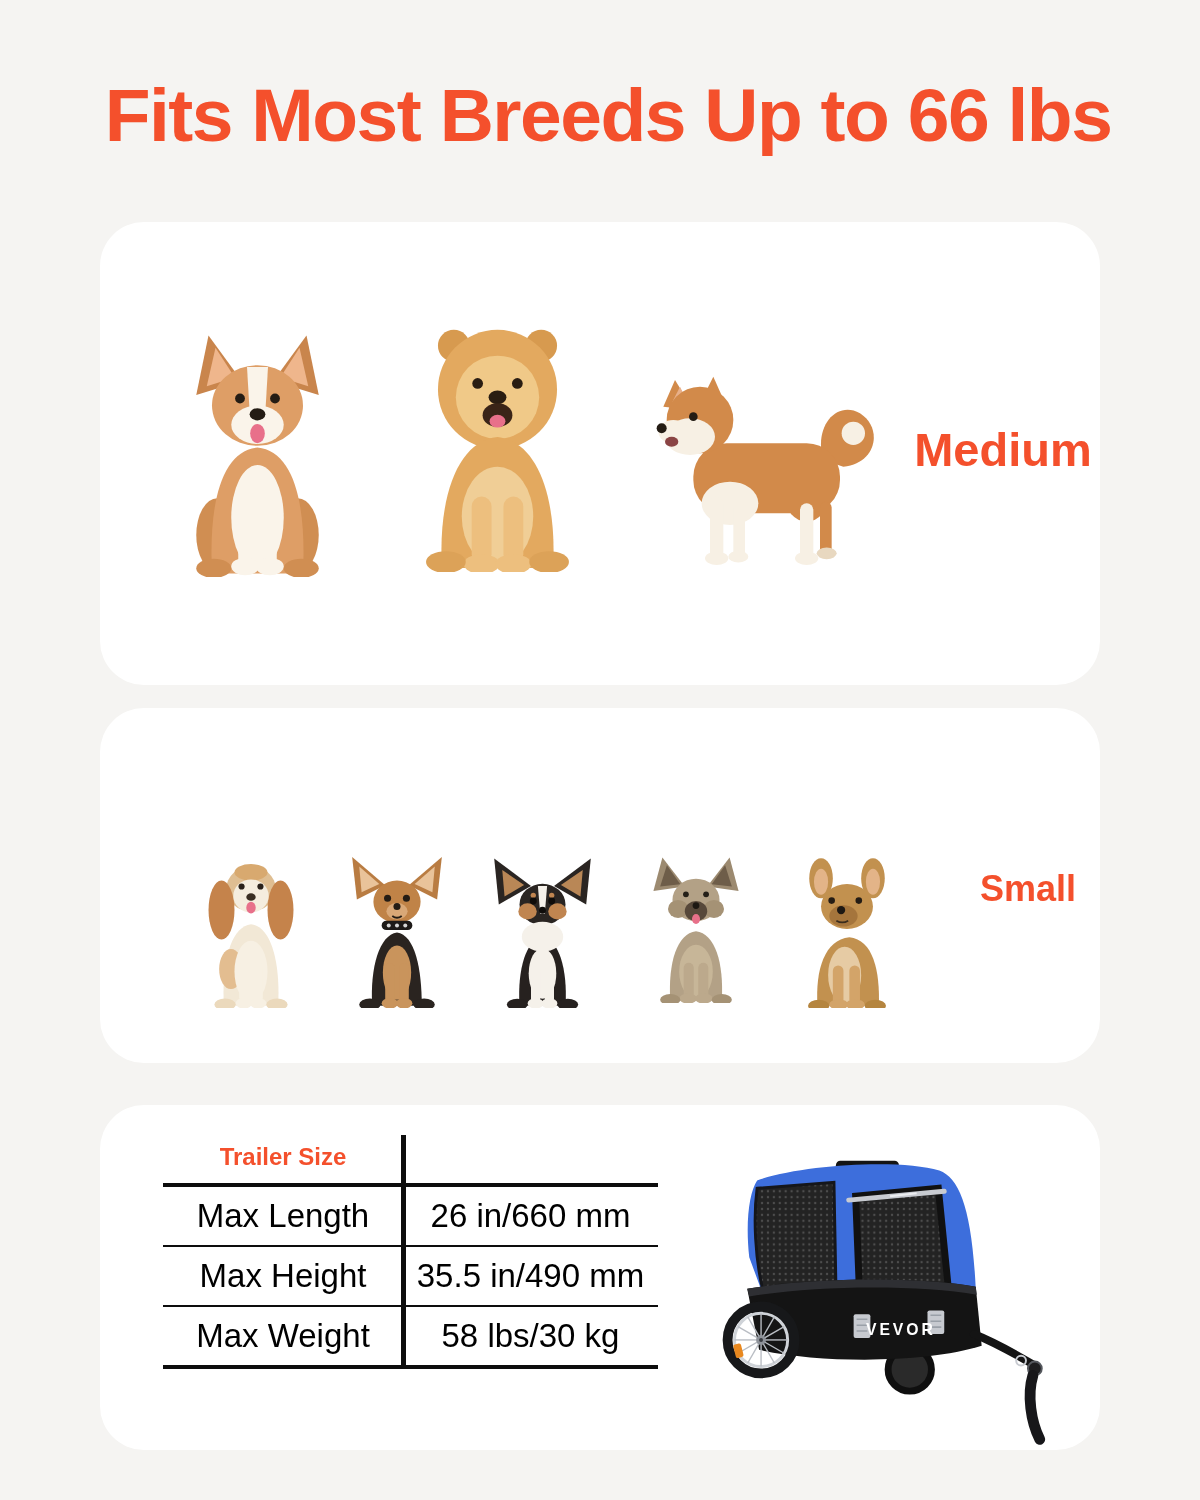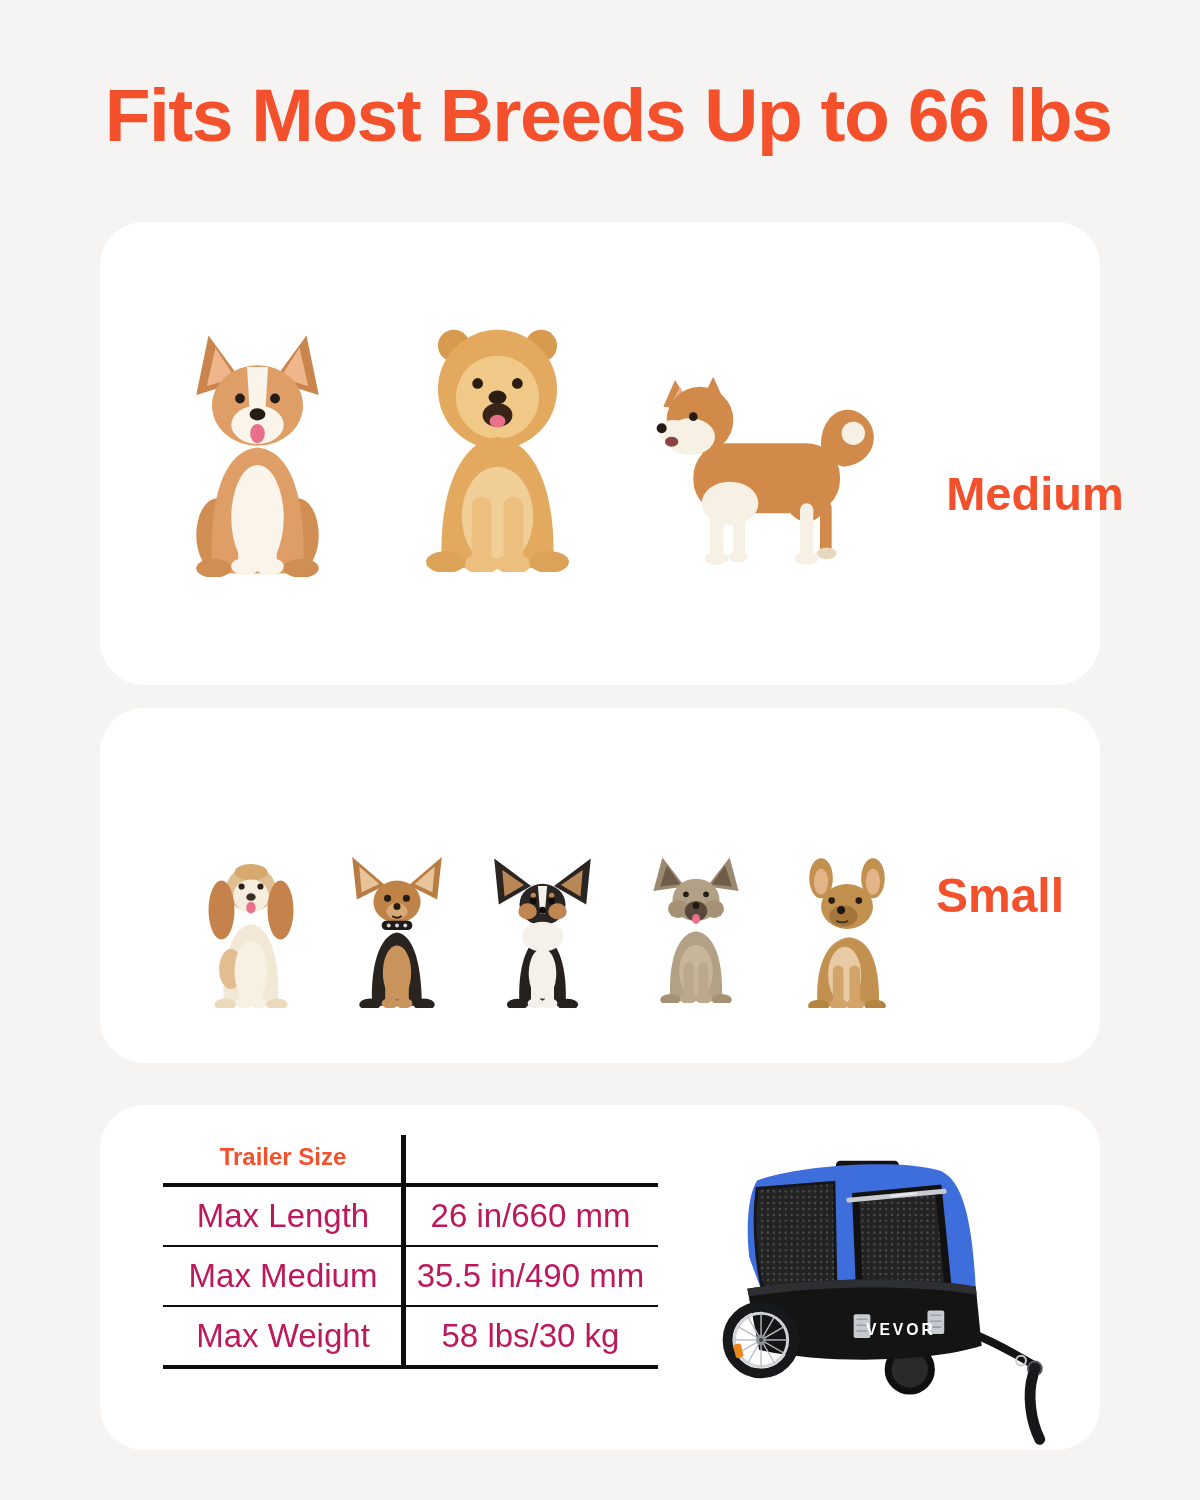--- a/index.html
+++ b/index.html
@@ -18,22 +18,22 @@
   .card{
     position:absolute;left:100px;width:1000px;
     background:#ffffff;border-radius:44px;
   }
   .card-medium{top:222px;height:463px;}
   .card-small{top:708px;height:355px;}
   .card-specs{top:1105px;height:345px;}
   .size-label{
     position:absolute;color:#f4502c;font-weight:bold;text-align:center;
   }
-  .label-medium{left:785px;top:200px;width:300px;font-size:47px;margin-top:44px;}
-  .label-small{left:800px;top:160px;width:200px;font-size:48px;}
+  .label-medium{left:753px;top:200px;width:300px;font-size:47px;}
+  .label-small{left:828px;top:160px;width:200px;font-size:36px;}
   .dog{position:absolute;}
   .dog svg{width:100%;height:100%;display:block;}
   
   .dog-corgi{left:70px;top:105px;width:175px;height:250px;}
   .dog-chow{left:295px;top:88px;width:205px;height:262px;}
   .dog-shiba{left:530px;top:110px;width:250px;height:238px;}
   
   .dog-spaniel{left:92px;top:95px;width:118px;height:205px;}
   .dog-chi1{left:238px;top:105px;width:118px;height:195px;}
   .dog-chi2{left:385px;top:100px;width:115px;height:200px;}
@@ -43,21 +43,21 @@
   .spec-table{
     position:absolute;left:63px;top:26px;width:495px;
   }
   .spec-row{display:flex;align-items:center;}
   .spec-row.header{
     height:52px;border-bottom:4px solid #0d0d0d;
     color:#f4502c;font-weight:bold;font-size:24px;
   }
   .spec-row.data{
     height:58px;border-bottom:2px solid #0d0d0d;
-    color:#be185d;font-size:33px;
+    color:#000000;font-size:33px;
   }
   .spec-row.data.last{border-bottom:4px solid #0d0d0d;}
   .spec-cell-a{width:240px;text-align:center;}
   .spec-cell-b{width:255px;text-align:center;}
   .spec-divider{
     position:absolute;left:238px;top:4px;bottom:0;width:5px;background:#0d0d0d;
   }
   .trailer-box{position:absolute;left:585px;top:36px;width:420px;height:325px;}
   .trailer-box svg{width:100%;height:100%;display:block;}
 </style>
@@ -280,21 +280,21 @@
 
   <div class="spec-table">
     <div class="spec-row header">
       <div class="spec-cell-a">Trailer Size</div>
     </div>
     <div class="spec-row data">
       <div class="spec-cell-a">Max Length</div>
       <div class="spec-cell-b">26 in/660 mm</div>
     </div>
     <div class="spec-row data">
-      <div class="spec-cell-a">Max Medium</div>
+      <div class="spec-cell-a">Max Height</div>
       <div class="spec-cell-b">35.5 in/490 mm</div>
     </div>
     <div class="spec-row data last">
       <div class="spec-cell-a">Max Weight</div>
       <div class="spec-cell-b">58 lbs/30 kg</div>
     </div>
     <div class="spec-divider"></div>
   </div>
 
   <div class="trailer-box">

